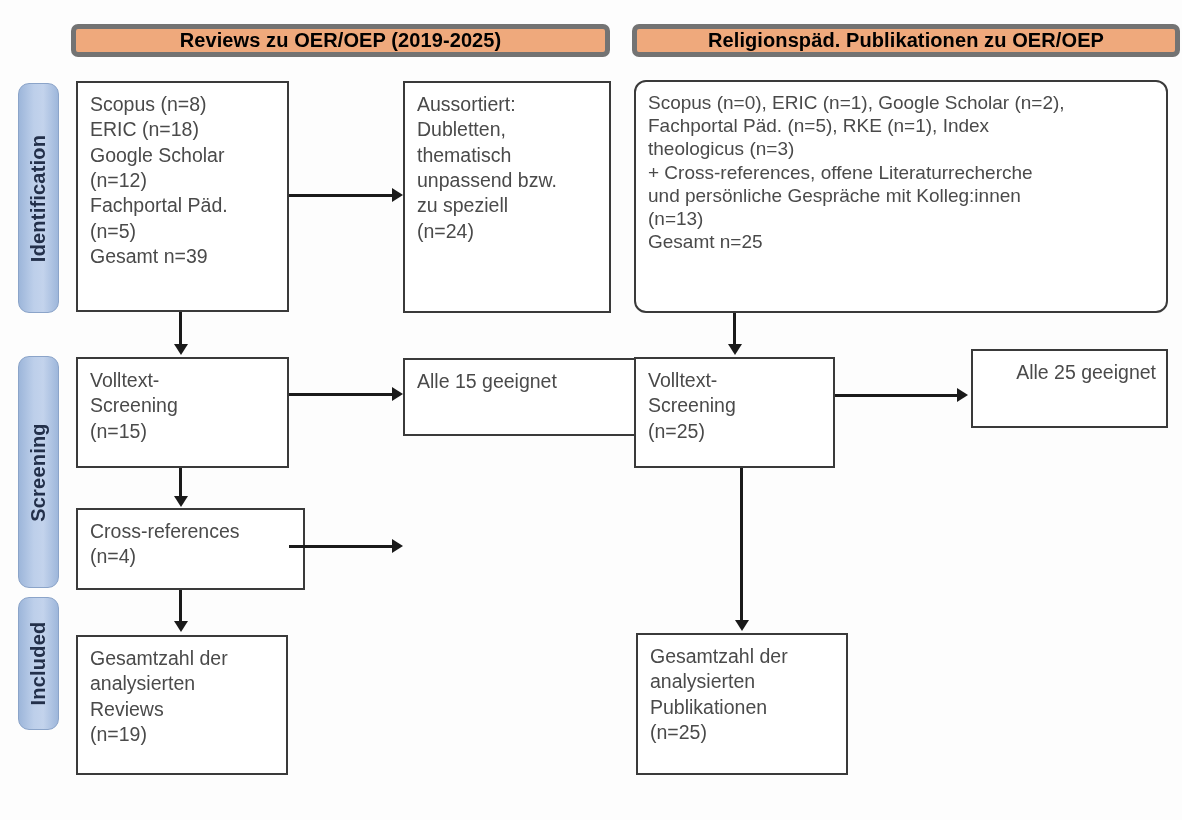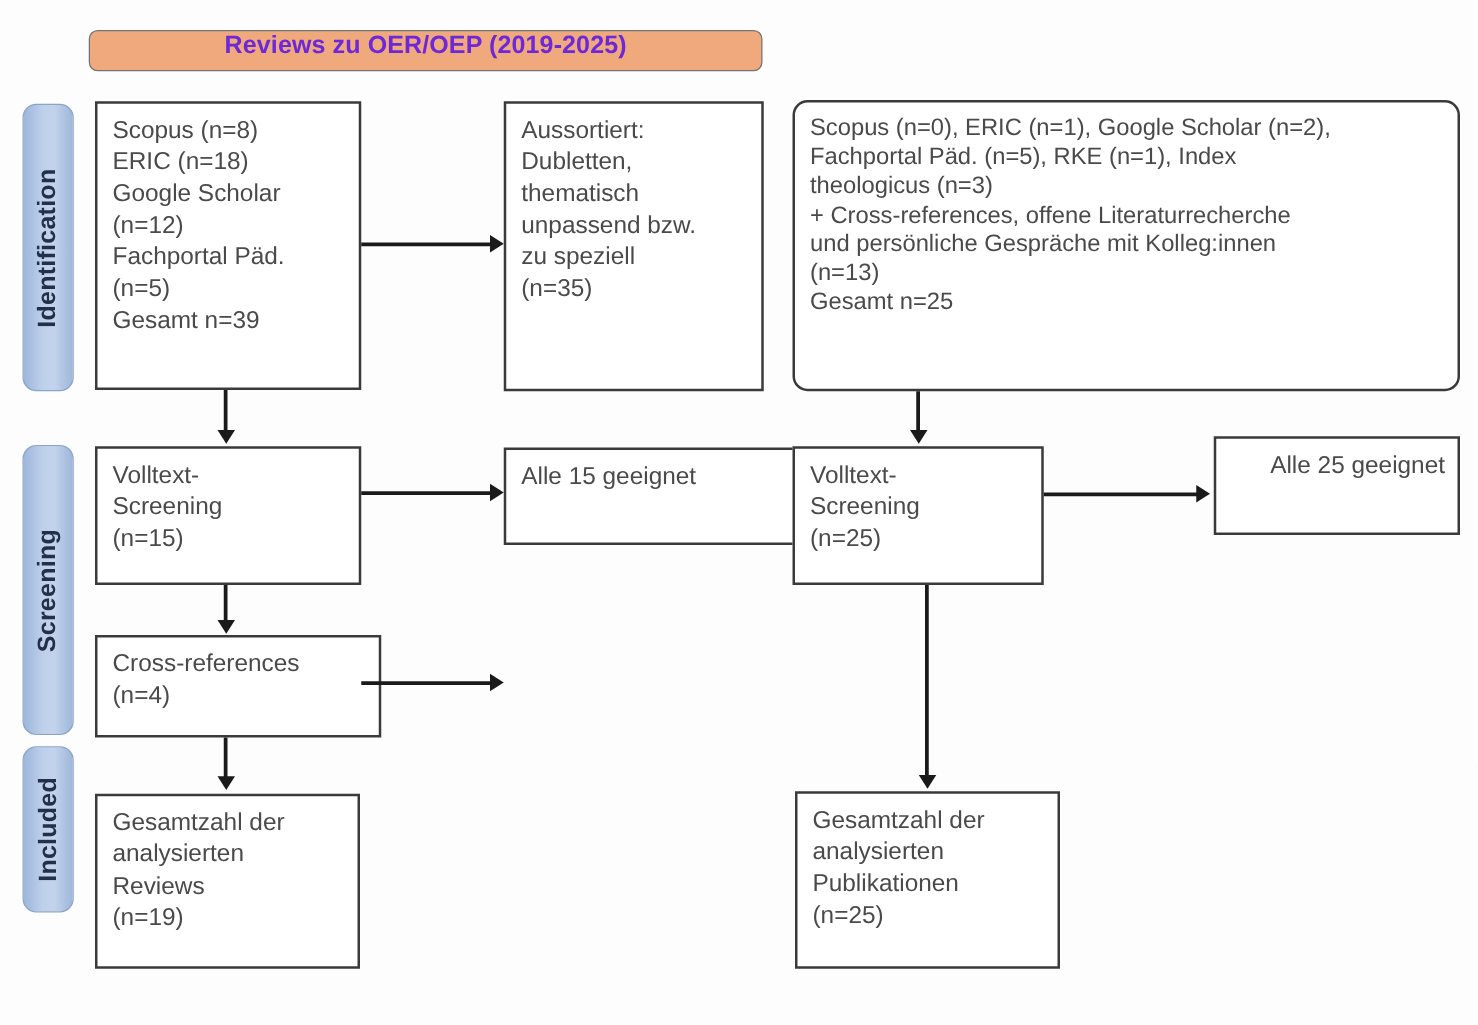--- a/index.html
+++ b/index.html
@@ -35,26 +35,27 @@
     font-weight: bold;
     font-size: 20px;
     color: #23304a;
     letter-spacing: 0.2px;
   }
 
   
   .col-header {
     position: absolute;
     background: #efa97c;
-    border: 1px solid #737373;
+    border: 5px solid #737373;
     border-radius: 7px;
     box-sizing: border-box;
     display: flex;
+    align-items: center;
     justify-content: center;
-    color: #6d28d9;
+    color: #000000;
     font-weight: bold;
     font-size: 20px;
     letter-spacing: 0.1px;
   }
 
   
   .box {
     position: absolute;
     background: #ffffff;
     border: 2.5px solid #3a3a3a;
@@ -105,35 +106,38 @@
   </div>
 
   <div class="stage-bar" style="left:18px; top:597px; width:41px; height:133px;">
     <span class="stage-label">Included</span>
   </div>
 
   <div class="col-header" style="left:71px; top:24px; width:539px; height:33px;">
     <span>Reviews zu OER/OEP (2019-2025)</span>
   </div>
 
+  <div class="col-header" style="left:632px; top:24px; width:548px; height:33px;">
+    <span>Religionspäd. Publikationen zu OER/OEP</span>
+  </div>
 
   <div class="box" style="left:76px; top:81px; width:213px; height:231px;">Scopus (n=8)
 ERIC (n=18)
 Google Scholar
 (n=12)
 Fachportal Päd.
 (n=5)
 Gesamt n=39</div>
 
   <div class="box" style="left:403px; top:81px; width:208px; height:232px;">Aussortiert:
 Dubletten,
 thematisch
 unpassend bzw.
 zu speziell
-(n=35)</div>
+(n=24)</div>
 
   <div class="box" style="left:76px; top:357px; width:213px; height:111px;">Volltext-
 Screening
 (n=15)</div>
 
   <div class="box" style="left:403px; top:358px; width:236px; height:78px;">Alle 15 geeignet</div>
 
   <div class="box" style="left:76px; top:508px; width:229px; height:82px;">Cross-references
 (n=4)</div>
 

